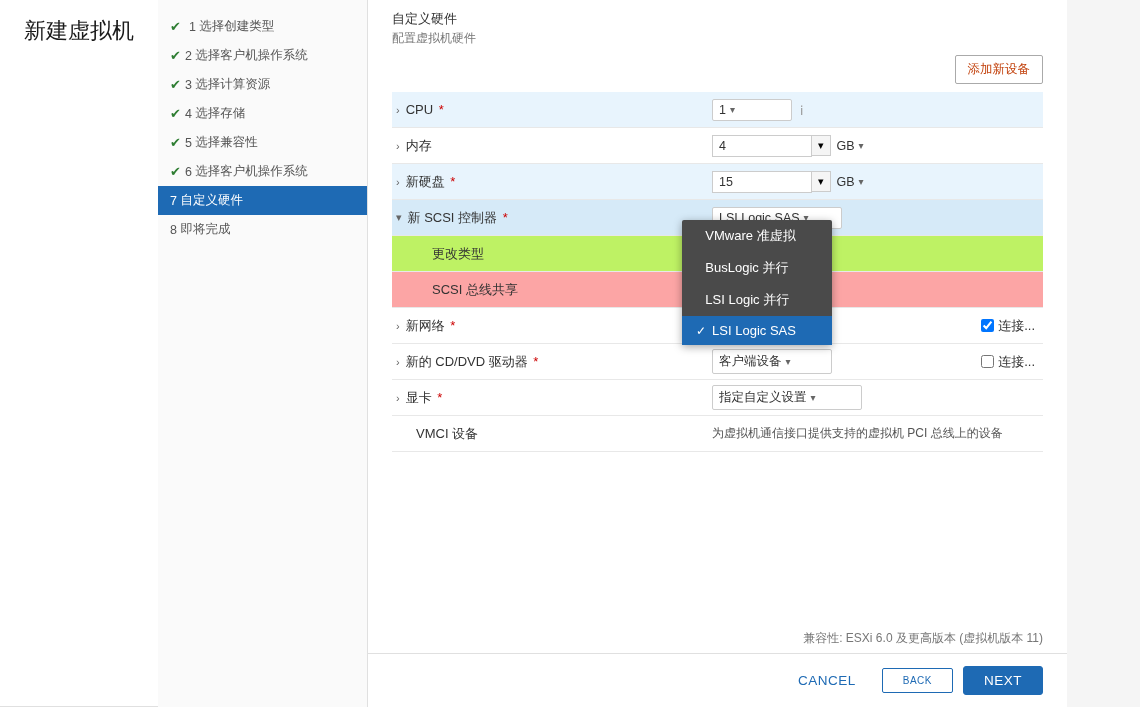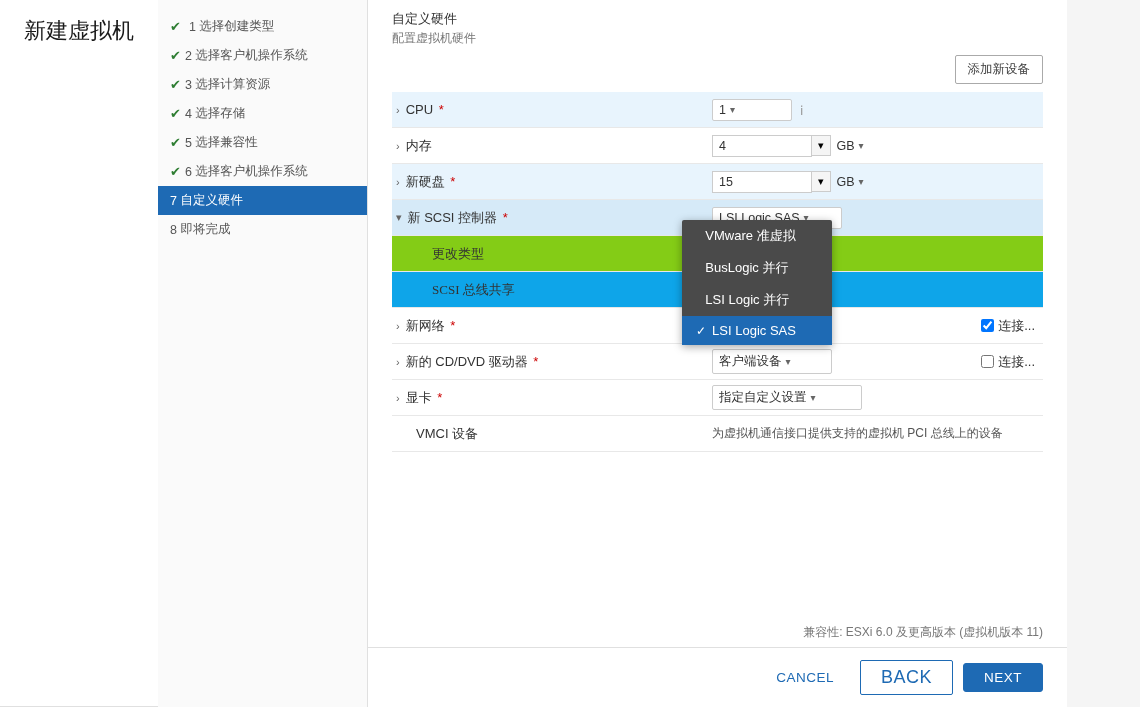--- a/index.html
+++ b/index.html
@@ -97,21 +97,21 @@
       display: flex;
       justify-content: flex-end;
       padding: 8px 24px;
     }
     .btn-add {
       background: #fff;
       border: 1px solid #aaa;
       padding: 5px 12px;
       font-size: 12.5px;
       cursor: pointer;
-      color: #404040;
+      color: #c2410c;
       border-radius: 2px;
     }
     .hardware-table {
       flex: 1;
       overflow-y: auto;
       padding: 0 24px;
     }
     .hw-row {
       display: flex;
       align-items: center;
@@ -241,21 +241,21 @@
       color: #1e6ab4;
       font-size: 13.5px;
       cursor: pointer;
       padding: 6px 16px;
       letter-spacing: 0.5px;
     }
     .btn-back {
       background: #fff;
       border: 1px solid #1e6ab4;
       color: #1e6ab4;
-      font-size: 18px;
+      font-size: 10px;
       cursor: pointer;
       padding: 6px 20px;
       border-radius: 2px;
       letter-spacing: 0.5px;
     }
     .btn-next {
       background: #1e6ab4;
       border: 1px solid #1e6ab4;
       color: #fff;
       font-size: 13.5px;
@@ -404,29 +404,29 @@
               <span class="check-mark">&nbsp;</span>
               <span>LSI Logic 并行</span>
             </div>
             <div class="dropdown-menu-item selected">
               <span class="check-mark">✓</span>
               <span>LSI Logic SAS</span>
             </div>
           </div>
         </div>
 
-        <div class="hw-row" style="background:#84cc16;">
+        <div class="hw-row" style="background:#bef264;">
           <div class="hw-col-name indent-row">
             <span>更改类型</span>
           </div>
           <div class="hw-col-value">
           </div>
         </div>
 
-        <div class="hw-row" style="background:#0ea5e9;font-family:Liberation Serif, serif;">
+        <div class="hw-row" style="background:#fca5a5;">
           <div class="hw-col-name indent-row">
             <span>SCSI 总线共享</span>
           </div>
           <div class="hw-col-value">
             <div class="select-box">
               <span>无</span>
               <span class="arrow">▾</span>
             </div>
           </div>
         </div>

